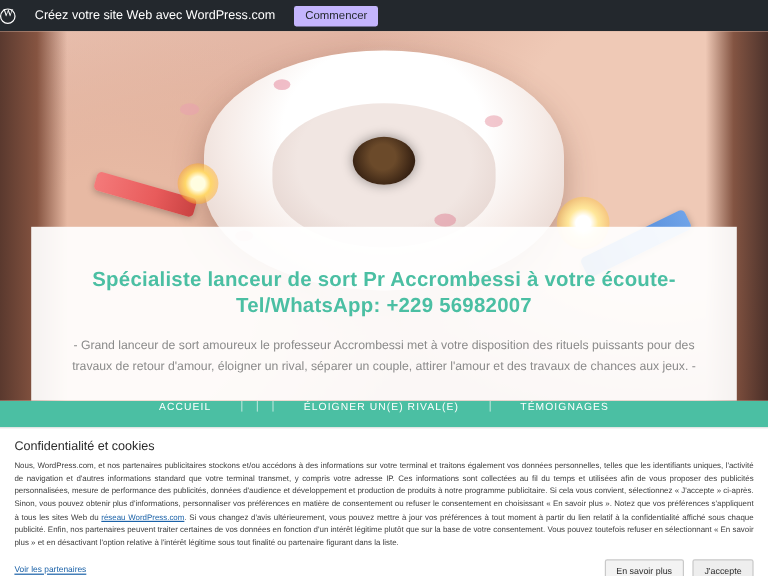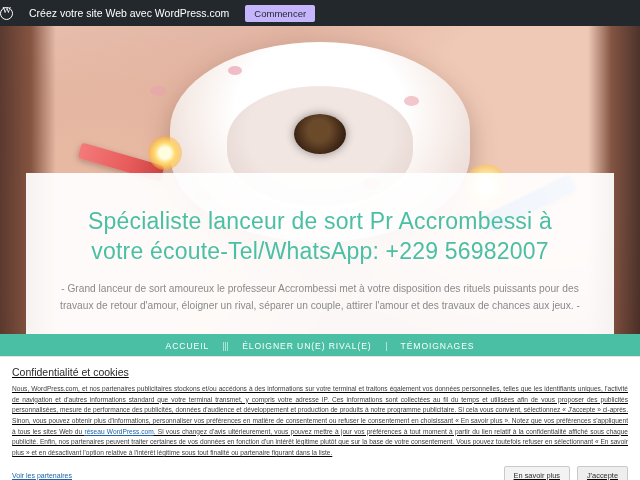--- a/index.html
+++ b/index.html
@@ -149,41 +149,41 @@
   
   .hero-card {
     position: absolute;
     left: 26px; right: 26px; bottom: 0;
     background: rgba(255,255,255,.93);
     padding: 18px 24px 16px;
     text-align: center;
   }
   .hero-title {
     margin: 15px;
-    font-size: 23px;
+    font-size: 17px;
     line-height: 1.32;
     color: #4bbfa3;
-    font-weight: 400;
+    font-weight: 700;
     letter-spacing: .2px;
   }
   .hero-sub {
     margin: 12px 6px 4px;
     font-size: 10.2px;
     line-height: 1.6;
     color: #8a8a8a;
   }
 
   
   .navbar {
     height: 24px;
     background: #4bbfa3;
     display: flex;
-    align-items: center;
+    align-items: flex-start;
     justify-content: center;
-    gap: 1px;
+    gap: 12px;
   }
   .nav-item {
     color: #fff;
     font-size: 8.6px;
     letter-spacing: .9px;
     padding: 0 13px;
     text-transform: uppercase;
     cursor: pointer;
     white-space: nowrap;
   }
@@ -193,21 +193,20 @@
   }
 
   
   .cookie {
     position: absolute;
     left: 0; right: 0; bottom: 0;
     height: 124px;
     background: #fff;
     border-top: 1px solid #e3e3e3;
     padding: 9px 12px 4px;
-    text-decoration: underline;
   }
   .cookie-title {
     font-size: 10.5px;
     color: #2b2b2b;
     margin: 0 0 6px;
     font-weight: 400;
   }
   .cookie-body {
     font-size: 6.6px;
     line-height: 1.62;

